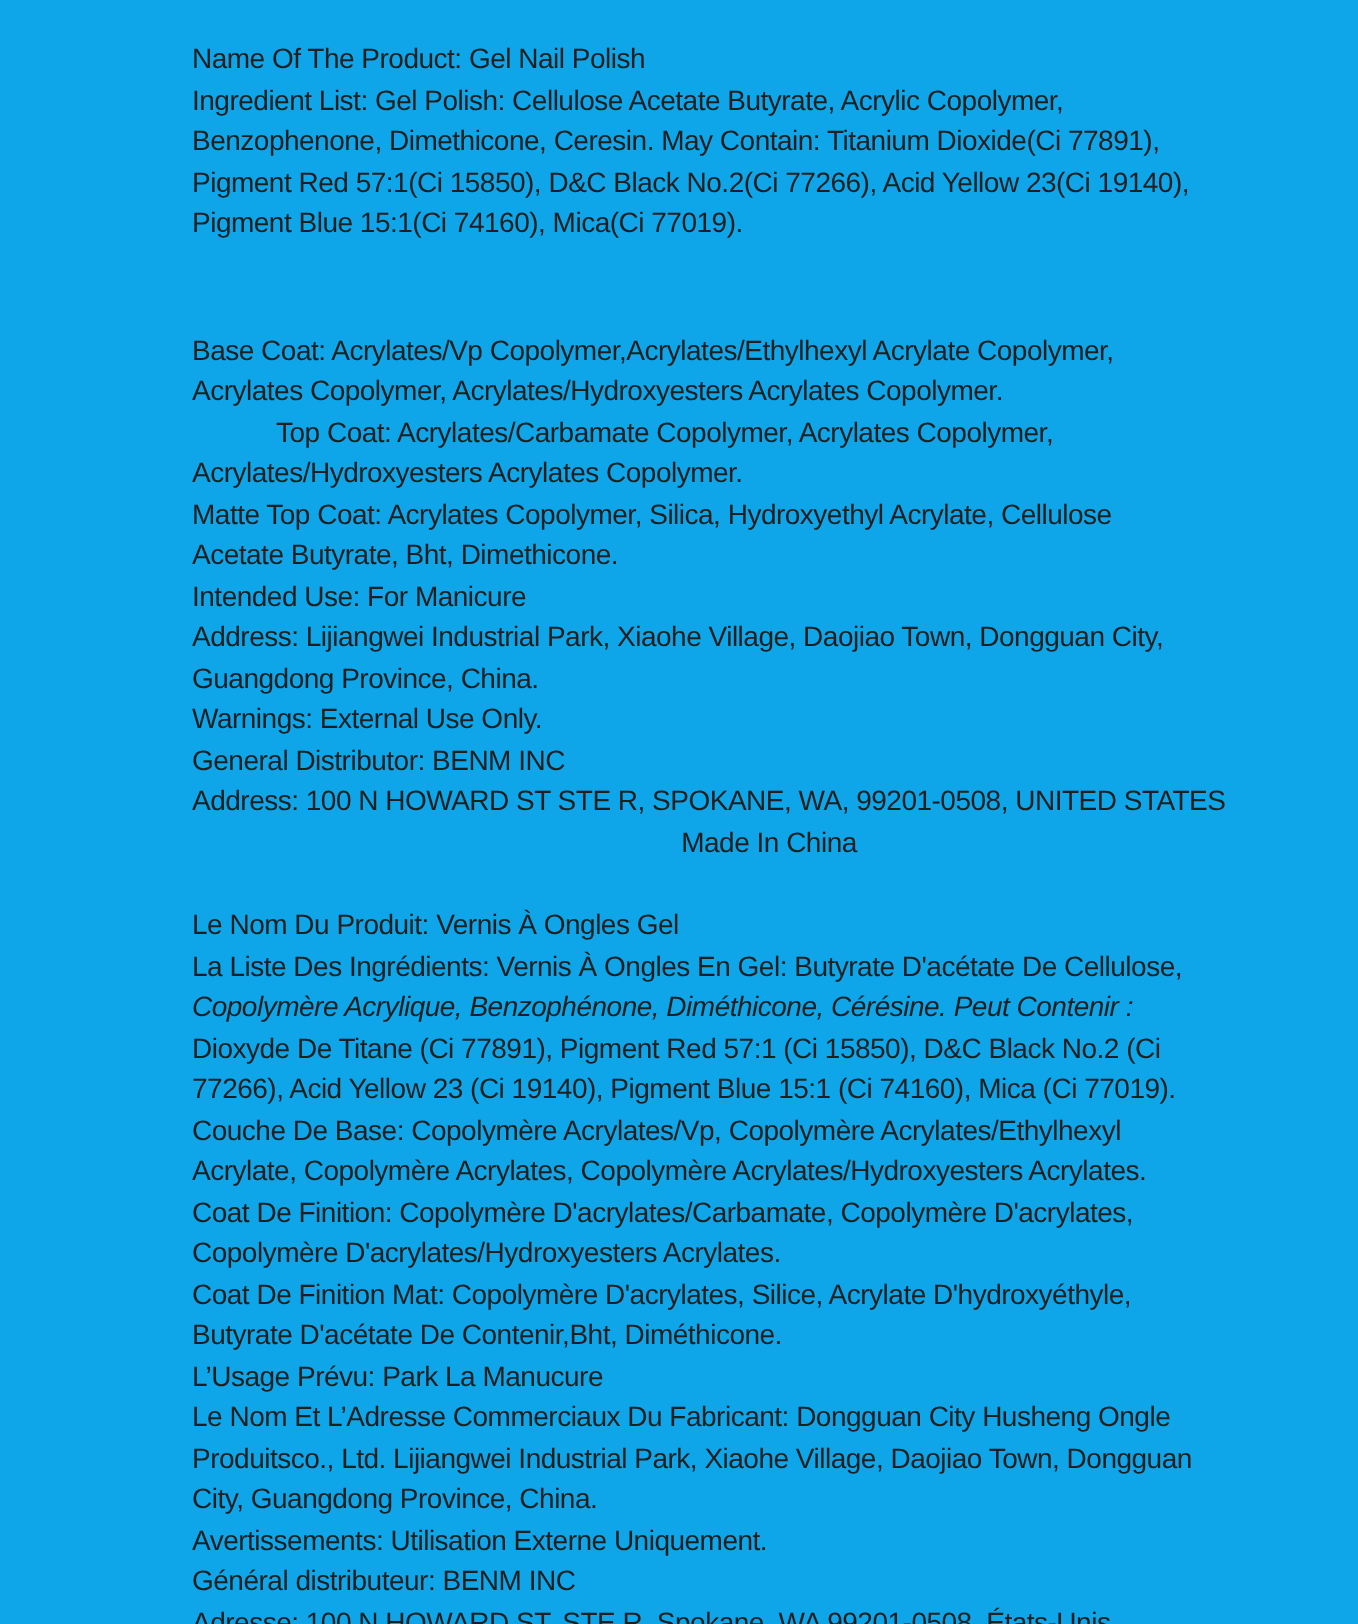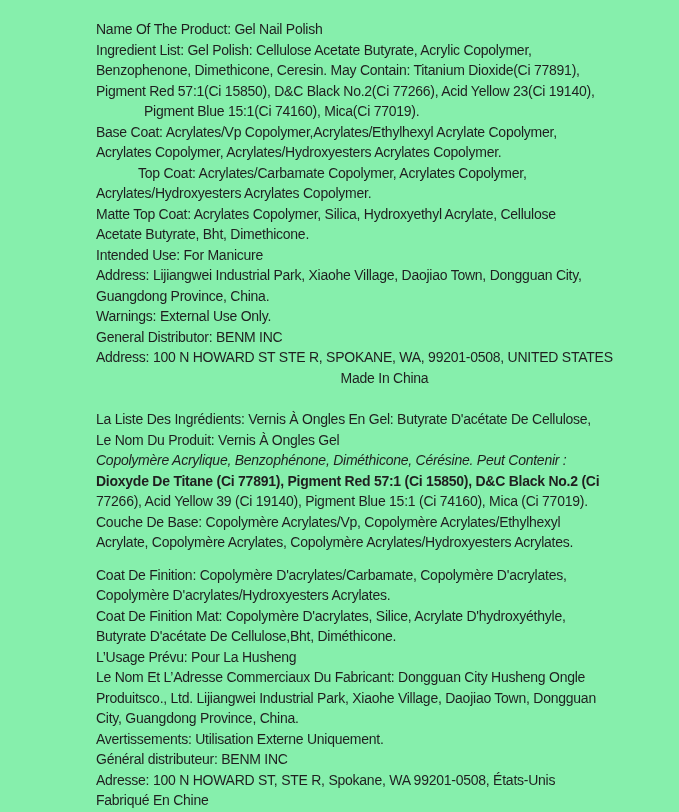--- a/index.html
+++ b/index.html
@@ -12,21 +12,21 @@
     background: #ffffff;
     font-family: "Liberation Sans", "DejaVu Sans", sans-serif;
   }
   .page {
     position: relative;
     width: 679px;
     height: 812px;
     box-sizing: border-box;
     padding: 19px 6px 0 96px;
     overflow: hidden;
-    background: #86efac;
+    background: #0ea5e9;
   }
   .text-section {
     display: block;
   }
   .text-section + .text-section {
     margin-top: 21px;
   }
   .line {
     white-space: nowrap;
     font-size: 14px;
@@ -38,48 +38,48 @@
 </style>
 </head>
 <body style="background: rgb(255, 255, 255);">
 
 <div class="page">
   <section class="text-section">
       <div class="line" style="color: rgb(31, 31, 31);">Name Of The Product: Gel Nail Polish</div>
       <div class="line" style="color: rgb(31, 31, 31);">Ingredient List: Gel Polish: Cellulose Acetate Butyrate, Acrylic Copolymer,</div>
       <div class="line" style="color: rgb(31, 31, 31);">Benzophenone, Dimethicone, Ceresin. May Contain: Titanium Dioxide(Ci 77891),</div>
       <div class="line" style="color: rgb(31, 31, 31);">Pigment Red 57:1(Ci 15850), D&amp;C Black No.2(Ci 77266), Acid Yellow 23(Ci 19140),</div>
-      <div class="line" style="color: rgb(31, 31, 31); margin-left: 48px;">Pigment Blue 15:1(Ci 74160), Mica(Ci 77019).</div>
-      <div class="line" style="color: rgb(31, 31, 31);">Base Coat: Acrylates/Vp Copolymer,Acrylates/Ethylhexyl Acrylate Copolymer,</div>
+      <div class="line" style="color: rgb(31, 31, 31);">Pigment Blue 15:1(Ci 74160), Mica(Ci 77019).</div>
+      <div class="line" style="color: rgb(31, 31, 31); margin-top: 43px;">Base Coat: Acrylates/Vp Copolymer,Acrylates/Ethylhexyl Acrylate Copolymer,</div>
       <div class="line" style="color: rgb(31, 31, 31);">Acrylates Copolymer, Acrylates/Hydroxyesters Acrylates Copolymer.</div>
       <div class="line" style="color: rgb(31, 31, 31); margin-left: 42px;">Top Coat: Acrylates/Carbamate Copolymer, Acrylates Copolymer,</div>
       <div class="line" style="color: rgb(31, 31, 31);">Acrylates/Hydroxyesters Acrylates Copolymer.</div>
       <div class="line" style="color: rgb(31, 31, 31);">Matte Top Coat: Acrylates Copolymer, Silica, Hydroxyethyl Acrylate, Cellulose</div>
       <div class="line" style="color: rgb(31, 31, 31);">Acetate Butyrate, Bht, Dimethicone.</div>
       <div class="line" style="color: rgb(31, 31, 31);">Intended Use: For Manicure</div>
       <div class="line" style="color: rgb(31, 31, 31);">Address: Lijiangwei Industrial Park, Xiaohe Village, Daojiao Town, Dongguan City,</div>
       <div class="line" style="color: rgb(31, 31, 31);">Guangdong Province, China.</div>
       <div class="line" style="color: rgb(31, 31, 31);">Warnings: External Use Only.</div>
       <div class="line" style="color: rgb(31, 31, 31);">General Distributor: BENM INC</div>
       <div class="line" style="color: rgb(31, 31, 31);">Address: 100 N HOWARD ST STE R, SPOKANE, WA, 99201-0508, UNITED STATES</div>
       <div class="line" style="color: rgb(31, 31, 31); text-align: center;">Made In China</div>
     </section>
   <section class="text-section">
+      <div class="line" style="color: rgb(31, 31, 31);">Le Nom Du Produit: Vernis À Ongles Gel</div>
       <div class="line" style="color: rgb(31, 31, 31);">La Liste Des Ingrédients: Vernis À Ongles En Gel: Butyrate D'acétate De Cellulose,</div>
-      <div class="line" style="color: rgb(31, 31, 31);">Le Nom Du Produit: Vernis À Ongles Gel</div>
       <div class="line" style="color: rgb(31, 31, 31); font-style: italic;">Copolymère Acrylique, Benzophénone, Diméthicone, Cérésine. Peut Contenir :</div>
-      <div class="line" style="color: rgb(31, 31, 31); font-weight: bold;">Dioxyde De Titane (Ci 77891), Pigment Red 57:1 (Ci 15850), D&amp;C Black No.2 (Ci</div>
-      <div class="line" style="color: rgb(31, 31, 31);">77266), Acid Yellow 39 (Ci 19140), Pigment Blue 15:1 (Ci 74160), Mica (Ci 77019).</div>
+      <div class="line" style="color: rgb(31, 31, 31);">Dioxyde De Titane (Ci 77891), Pigment Red 57:1 (Ci 15850), D&amp;C Black No.2 (Ci</div>
+      <div class="line" style="color: rgb(31, 31, 31);">77266), Acid Yellow 23 (Ci 19140), Pigment Blue 15:1 (Ci 74160), Mica (Ci 77019).</div>
       <div class="line" style="color: rgb(31, 31, 31);">Couche De Base: Copolymère Acrylates/Vp, Copolymère Acrylates/Ethylhexyl</div>
       <div class="line" style="color: rgb(31, 31, 31);">Acrylate, Copolymère Acrylates, Copolymère Acrylates/Hydroxyesters Acrylates.</div>
-      <div class="line" style="color: rgb(31, 31, 31); margin-top: 12px;">Coat De Finition: Copolymère D'acrylates/Carbamate, Copolymère D'acrylates,</div>
+      <div class="line" style="color: rgb(31, 31, 31);">Coat De Finition: Copolymère D'acrylates/Carbamate, Copolymère D'acrylates,</div>
       <div class="line" style="color: rgb(31, 31, 31);">Copolymère D'acrylates/Hydroxyesters Acrylates.</div>
       <div class="line" style="color: rgb(31, 31, 31);">Coat De Finition Mat: Copolymère D'acrylates, Silice, Acrylate D'hydroxyéthyle,</div>
-      <div class="line" style="color: rgb(31, 31, 31);">Butyrate D'acétate De Cellulose,Bht, Diméthicone.</div>
-      <div class="line" style="color: rgb(31, 31, 31);">L’Usage Prévu: Pour La Husheng</div>
+      <div class="line" style="color: rgb(31, 31, 31);">Butyrate D'acétate De Contenir,Bht, Diméthicone.</div>
+      <div class="line" style="color: rgb(31, 31, 31);">L’Usage Prévu: Park La Manucure</div>
       <div class="line" style="color: rgb(31, 31, 31);">Le Nom Et L’Adresse Commerciaux Du Fabricant: Dongguan City Husheng Ongle</div>
       <div class="line" style="color: rgb(31, 31, 31);">Produitsco., Ltd. Lijiangwei Industrial Park, Xiaohe Village, Daojiao Town, Dongguan</div>
       <div class="line" style="color: rgb(31, 31, 31);">City, Guangdong Province, China.</div>
       <div class="line" style="color: rgb(31, 31, 31);">Avertissements: Utilisation Externe Uniquement.</div>
       <div class="line" style="color: rgb(31, 31, 31);">Général distributeur: BENM INC</div>
       <div class="line" style="color: rgb(31, 31, 31);">Adresse: 100 N HOWARD ST, STE R, Spokane, WA 99201-0508, États-Unis</div>
       <div class="line" style="color: rgb(31, 31, 31);">Fabriqué En Chine</div>
     </section>
 </div>
 

